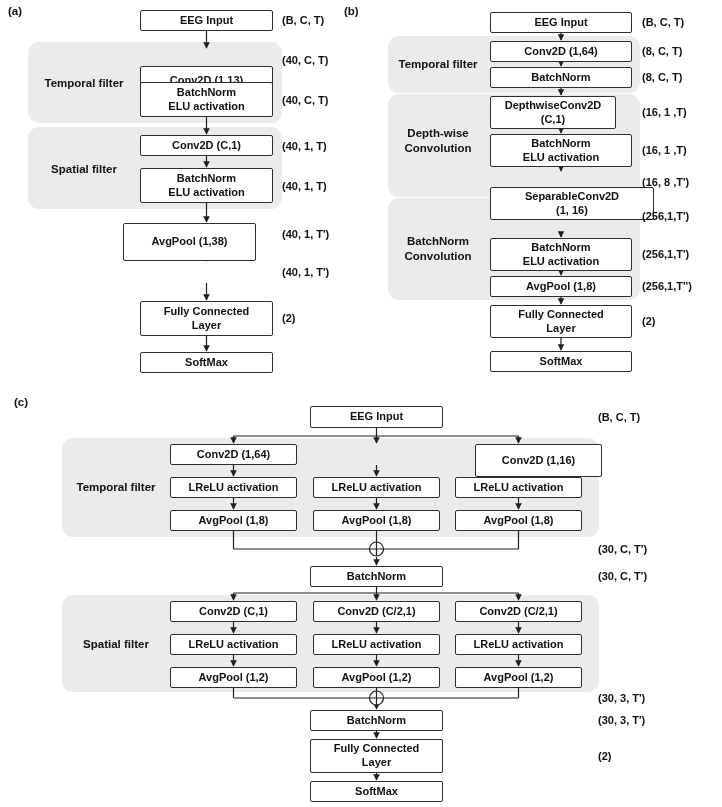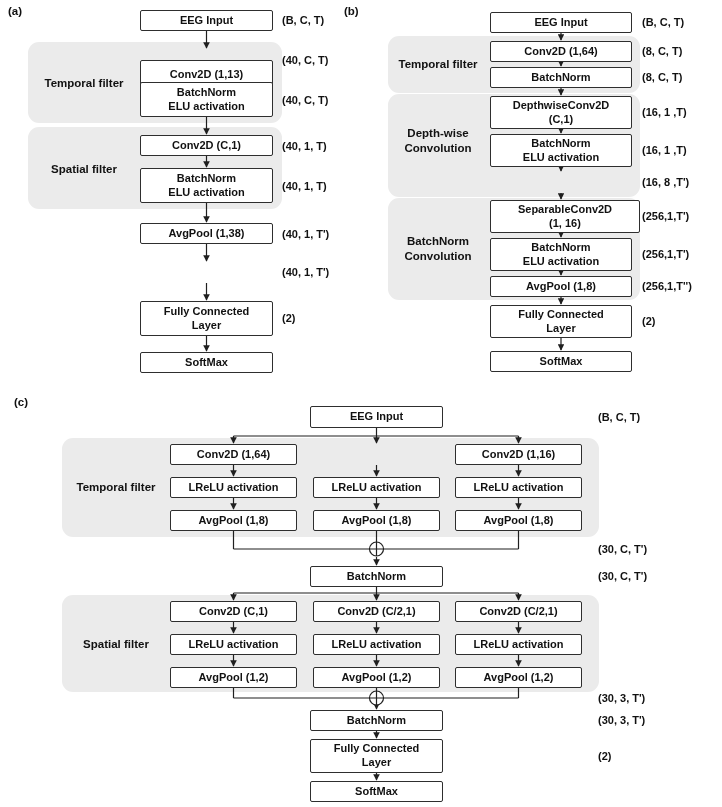--- a/index.html
+++ b/index.html
@@ -114,48 +114,48 @@
   <div class="group-label" style="left:32px;top:162px;width:104px">Spatial filter</div>
   <div class="group-label" style="left:390px;top:57px;width:96px">Temporal filter</div>
   <div class="group-label" style="left:390px;top:126px;width:96px">Depth-wise
 Convolution</div>
   <div class="group-label" style="left:390px;top:234px;width:96px">BatchNorm
 Convolution</div>
   <div class="group-label" style="left:66px;top:480px;width:100px">Temporal filter</div>
   <div class="group-label" style="left:66px;top:637px;width:100px">Spatial filter</div>
 
   <div class="box" style="left:140px;top:10px;width:133px;height:21px">EEG Input</div>
-  <div class="box" style="left:140px;top:60px;width:133px;height:29px">Conv2D (1,13)</div>
+  <div class="box" style="left:140px;top:66px;width:133px;height:29px">Conv2D (1,13)</div>
   <div class="box" style="left:140px;top:82px;width:133px;height:35px">BatchNorm
 ELU activation</div>
   <div class="box" style="left:140px;top:135px;width:133px;height:21px">Conv2D (C,1)</div>
   <div class="box" style="left:140px;top:168px;width:133px;height:35px">BatchNorm
 ELU activation</div>
-  <div class="box" style="left:140px;top:223px;width:133px;height:21px">AvgPool (1,38)</div>
+  <div class="box" style="left:123px;top:223px;width:133px;height:38px">AvgPool (1,38)</div>
   <div class="box" style="left:140px;top:301px;width:133px;height:35px">Fully Connected
 Layer</div>
   <div class="box" style="left:140px;top:352px;width:133px;height:21px">SoftMax</div>
 
   <div class="shape" style="left:282px;top:12px">(B, C, T)</div>
   <div class="shape" style="left:282px;top:52px">(40, C, T)</div>
   <div class="shape" style="left:282px;top:92px">(40, C, T)</div>
   <div class="shape" style="left:282px;top:138px">(40, 1, T)</div>
   <div class="shape" style="left:282px;top:178px">(40, 1, T)</div>
   <div class="shape" style="left:282px;top:226px">(40, 1, T')</div>
   <div class="shape" style="left:282px;top:264px">(40, 1, T')</div>
   <div class="shape" style="left:282px;top:310px">(2)</div>
 
   <div class="box" style="left:490px;top:12px;width:142px;height:21px">EEG Input</div>
   <div class="box" style="left:490px;top:41px;width:142px;height:21px">Conv2D (1,64)</div>
   <div class="box" style="left:490px;top:67px;width:142px;height:21px">BatchNorm</div>
-  <div class="box" style="left:490px;top:96px;width:142px;height:33px">DepthwiseConv2D
+  <div class="box" style="left:490px;top:96px;width:126px;height:33px">DepthwiseConv2D
 (C,1)</div>
   <div class="box" style="left:490px;top:134px;width:142px;height:33px">BatchNorm
 ELU activation</div>
-  <div class="box" style="left:490px;top:200px;width:150px;height:33px">SeparableConv2D
+  <div class="box" style="left:490px;top:187px;width:164px;height:33px">SeparableConv2D
 (1, 16)</div>
   <div class="box" style="left:490px;top:238px;width:142px;height:33px">BatchNorm
 ELU activation</div>
   <div class="box" style="left:490px;top:276px;width:142px;height:21px">AvgPool (1,8)</div>
   <div class="box" style="left:490px;top:305px;width:142px;height:33px">Fully Connected
 Layer</div>
   <div class="box" style="left:490px;top:351px;width:142px;height:21px">SoftMax</div>
 
   <div class="shape" style="left:642px;top:14px">(B, C, T)</div>
   <div class="shape" style="left:642px;top:43px">(8, C, T)</div>
@@ -165,21 +165,21 @@
   <div class="shape" style="left:642px;top:174px">(16, 8 ,T')</div>
   <div class="shape" style="left:642px;top:208px">(256,1,T')</div>
   <div class="shape" style="left:642px;top:246px">(256,1,T')</div>
   <div class="shape" style="left:642px;top:278px">(256,1,T'')</div>
   <div class="shape" style="left:642px;top:313px">(2)</div>
 
   <div class="box" style="left:310px;top:406px;width:133px;height:22px">EEG Input</div>
   <div class="shape" style="left:598px;top:409px">(B, C, T)</div>
 
   <div class="box" style="left:170px;top:444px;width:127px;height:21px">Conv2D (1,64)</div>
-  <div class="box" style="left:455px;top:444px;width:127px;height:21px">Conv2D (1,16)</div>
+  <div class="box" style="left:475px;top:444px;width:127px;height:33px">Conv2D (1,16)</div>
   <div class="box" style="left:170px;top:477px;width:127px;height:21px">LReLU activation</div>
   <div class="box" style="left:313px;top:477px;width:127px;height:21px">LReLU activation</div>
   <div class="box" style="left:455px;top:477px;width:127px;height:21px">LReLU activation</div>
   <div class="box" style="left:170px;top:510px;width:127px;height:21px">AvgPool (1,8)</div>
   <div class="box" style="left:313px;top:510px;width:127px;height:21px">AvgPool (1,8)</div>
   <div class="box" style="left:455px;top:510px;width:127px;height:21px">AvgPool (1,8)</div>
   <div class="shape" style="left:598px;top:541px">(30, C, T')</div>
 
   <div class="box" style="left:310px;top:566px;width:133px;height:21px">BatchNorm</div>
   <div class="shape" style="left:598px;top:568px">(30, C, T')</div>

